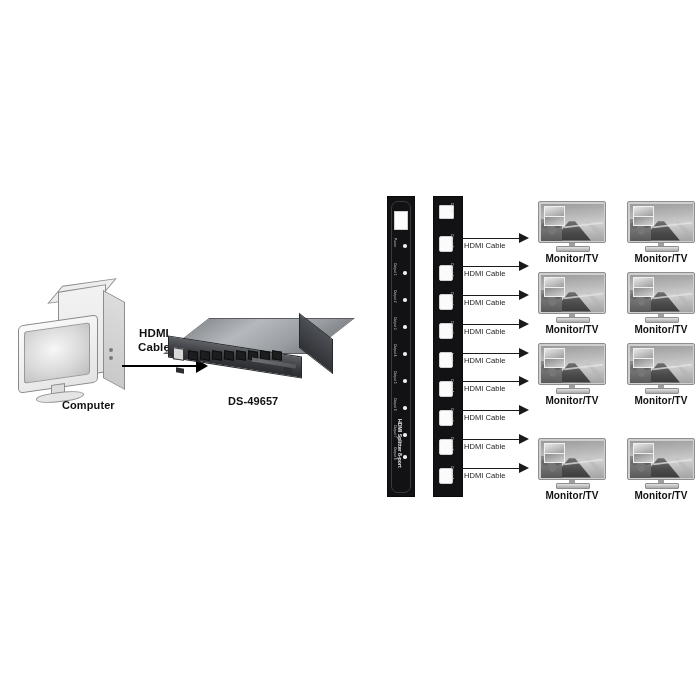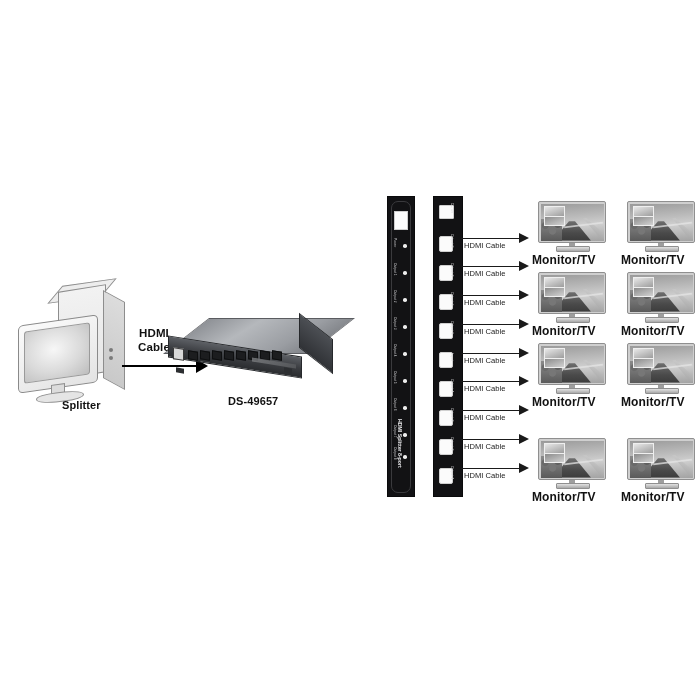--- a/index.html
+++ b/index.html
@@ -268,40 +268,40 @@
     transform: rotate(-7deg);
   }
   .tv-neck { left: 31px; top: 42px; width: 6px; height: 4px; background: #9e9e9e; }
   .tv-stand {
     left: 18px; top: 45px; width: 32px; height: 4px;
     background: linear-gradient(180deg,#e2e2e2,#a8a8a8);
     border: 1px solid #8f8f8f; border-radius: 1px;
   }
   .tv-label {
     top: 52px; left: -6px; width: 80px;
-    text-align: left; font-size: 12px;
+    text-align: center; font-size: 10px;
   }
 </style>
 </head>
 <body>
 
 <div id="canvas">
 
   <div class="abs" id="computer-group">
     <div class="abs tower-top"></div>
     <div class="abs tower-front"></div>
     <div class="abs tower-side"></div>
     <div class="abs tower-dot" style="top:66px"></div>
     <div class="abs tower-dot" style="top:74px"></div>
     <div class="abs mon-body"></div>
     <div class="abs mon-screen"></div>
     <div class="abs mon-neck"></div>
     <div class="abs mon-base"></div>
   </div>
-  <div class="abs lbl" id="computer-label">Splitter</div>
+  <div class="abs lbl" id="computer-label">Computer</div>
 
   <div class="abs lbl" id="hdmi-cable-main-label">
     <div>HDMI</div>
     <div>Cable</div>
   </div>
   <div class="abs" id="main-arrow-line"></div>
   <div class="abs" id="main-arrow-head"></div>
 
   <div class="abs" id="splitter-group">
     <div class="abs box-top"></div>

